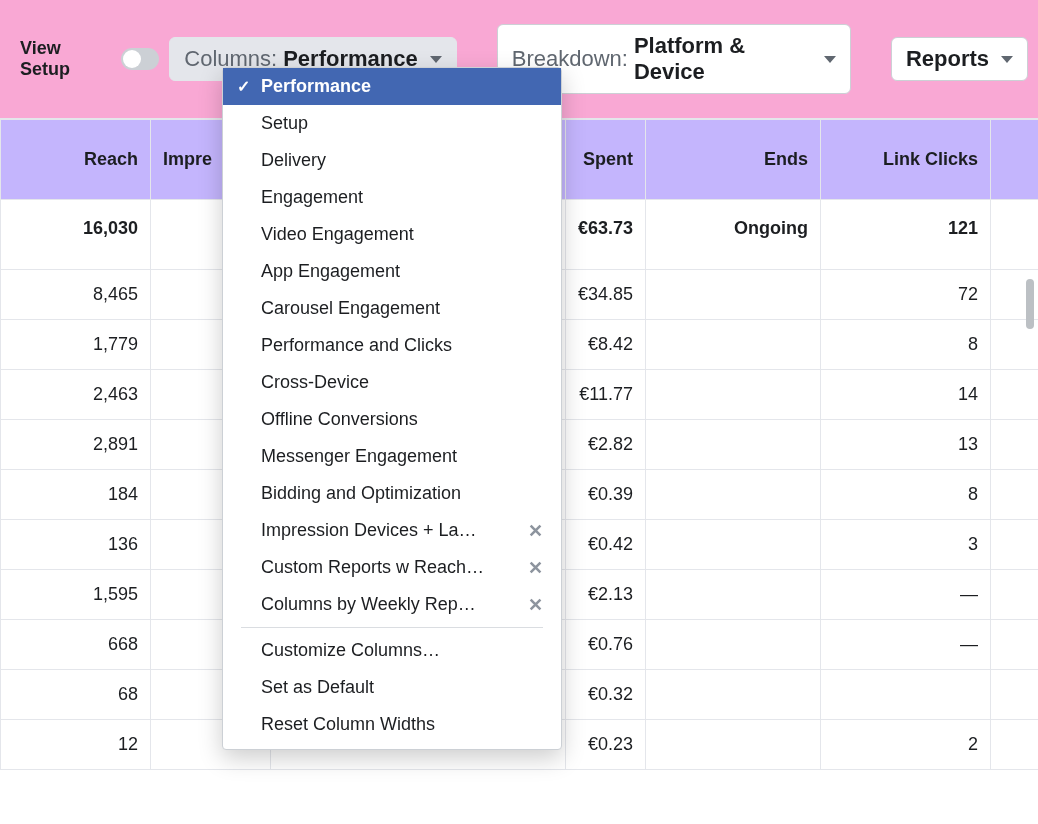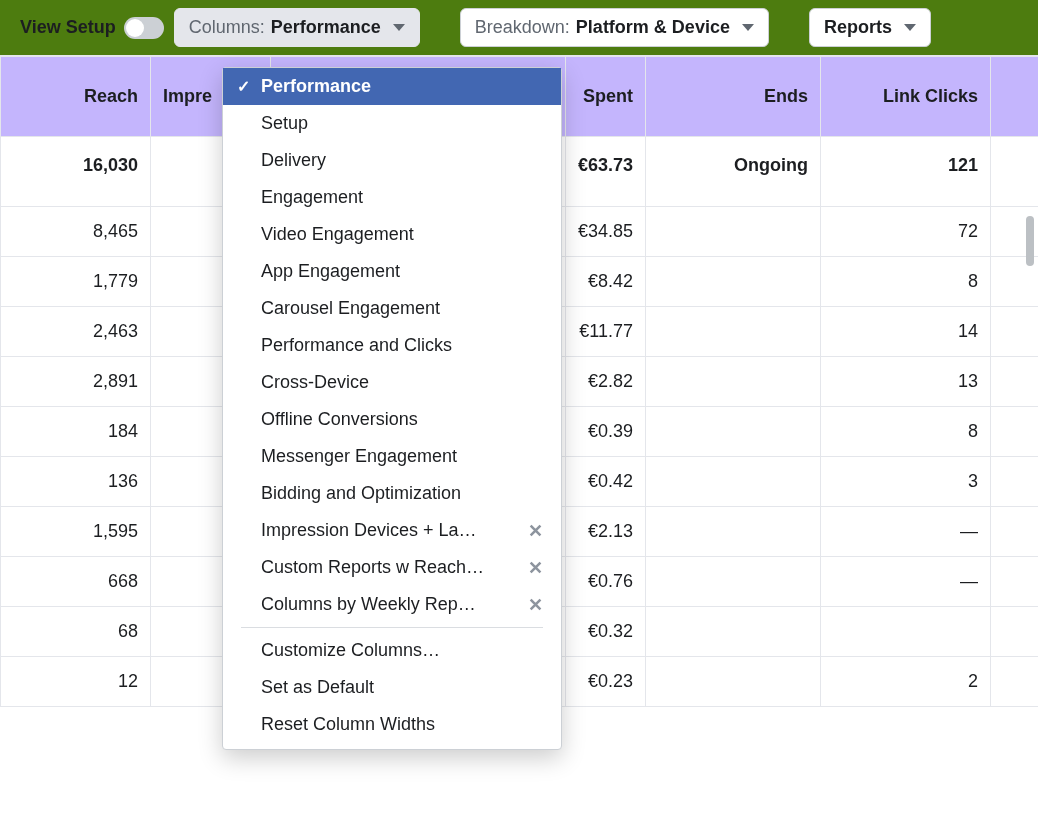--- a/index.html
+++ b/index.html
@@ -9,24 +9,24 @@
     background: #fff;
     color: #1c1e21;
     width: 1038px;
     height: 824px;
     overflow: hidden;
     position: relative;
   }
   .toolbar {
     display: flex;
     align-items: center;
-    padding: 8px 10px;
+    padding: 24px 10px;
     gap: 10px;
     border-bottom: 1px solid #e4e6eb;
-    background: #4d7c0f;
+    background: #f9a8d4;
     font-size: 17px;
   }
   .view-setup {
     display: flex;
     align-items: center;
     gap: 8px;
     font-weight: 600;
     color: #1c1e21;
     font-size: 18px;
     padding-left: 10px;
@@ -47,21 +47,21 @@
     background: #fff;
   }
   .pill {
     display: flex;
     align-items: center;
     gap: 6px;
     border: 1px solid #ccd0d5;
     border-radius: 6px;
     background: #fff;
     padding: 8px 14px;
-    font-size: 18px;
+    font-size: 22px;
     font-weight: 600;
     color: #1c1e21;
     cursor: pointer;
   }
   .pill .label {
     color: #606770;
     font-weight: 400;
   }
   .pill.active {
     background: #e4e6eb;

